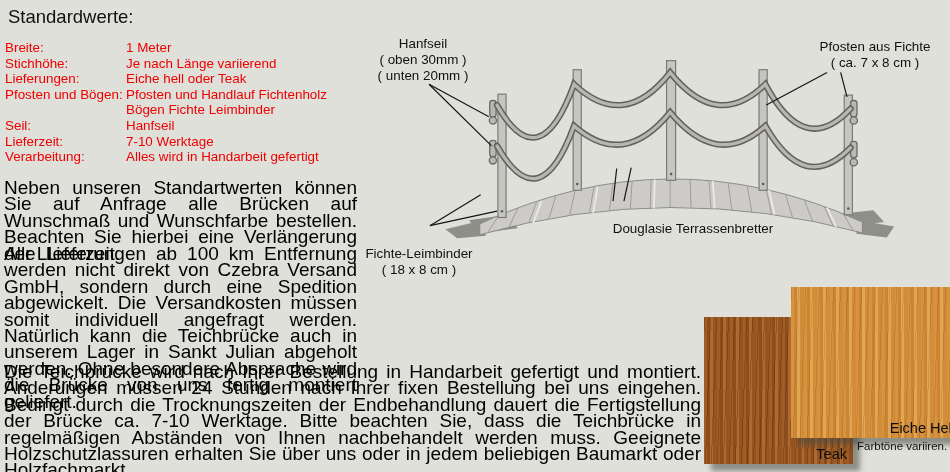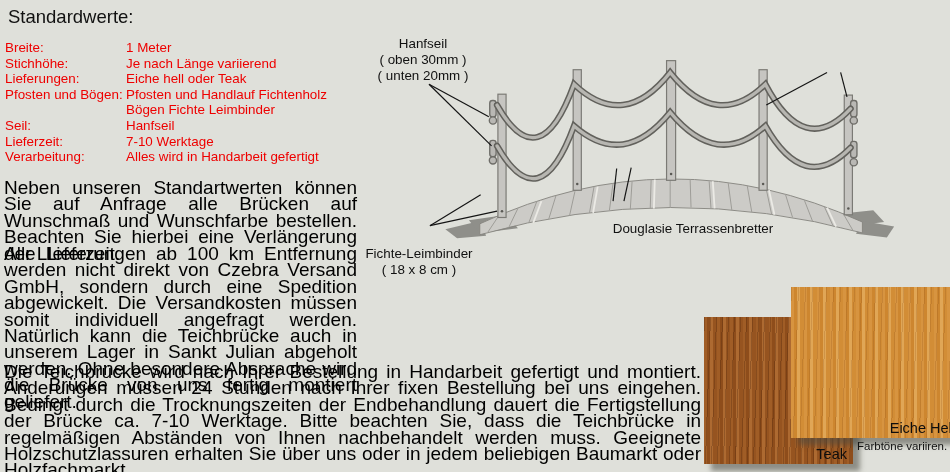--- a/index.html
+++ b/index.html
@@ -169,20 +169,24 @@
       <path d="M407,246 L463,212"></path>
       <path d="M407,246 L481,230"></path>
     </g>
   </svg>
 
   <div id="lbl-hanfseil" class="diag-label">
     <div>Hanfseil</div>
     <div>( oben 30mm )</div>
     <div>( unten 20mm )</div>
   </div>
+  <div id="lbl-pfosten" class="diag-label">
+    <div>Pfosten aus Fichte</div>
+    <div>( ca. 7 x 8 cm )</div>
+  </div>
   <div id="lbl-deck" class="diag-label">Douglasie Terrassenbretter</div>
   <div id="lbl-leimbinder" class="diag-label">
     <div>Fichte-Leimbinder</div>
     <div>( 18 x 8 cm )</div>
   </div>
 
   <div id="sample-teak" class="wood">
     <span class="wood-label">Teak</span>
   </div>
   <div id="sample-eiche" class="wood">

